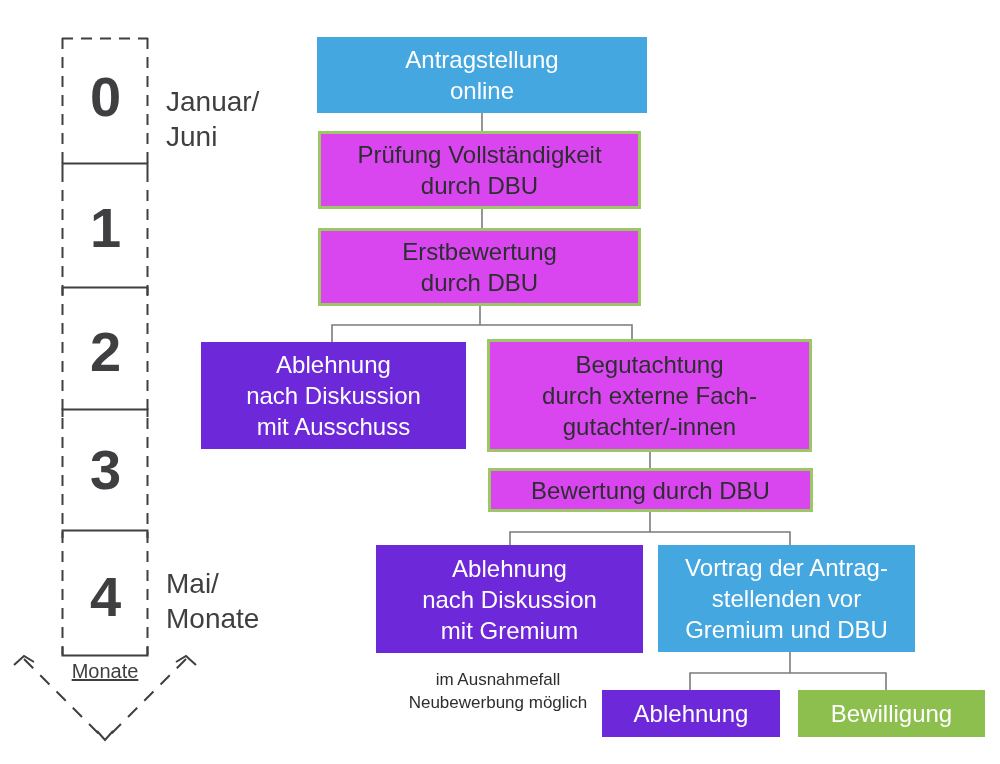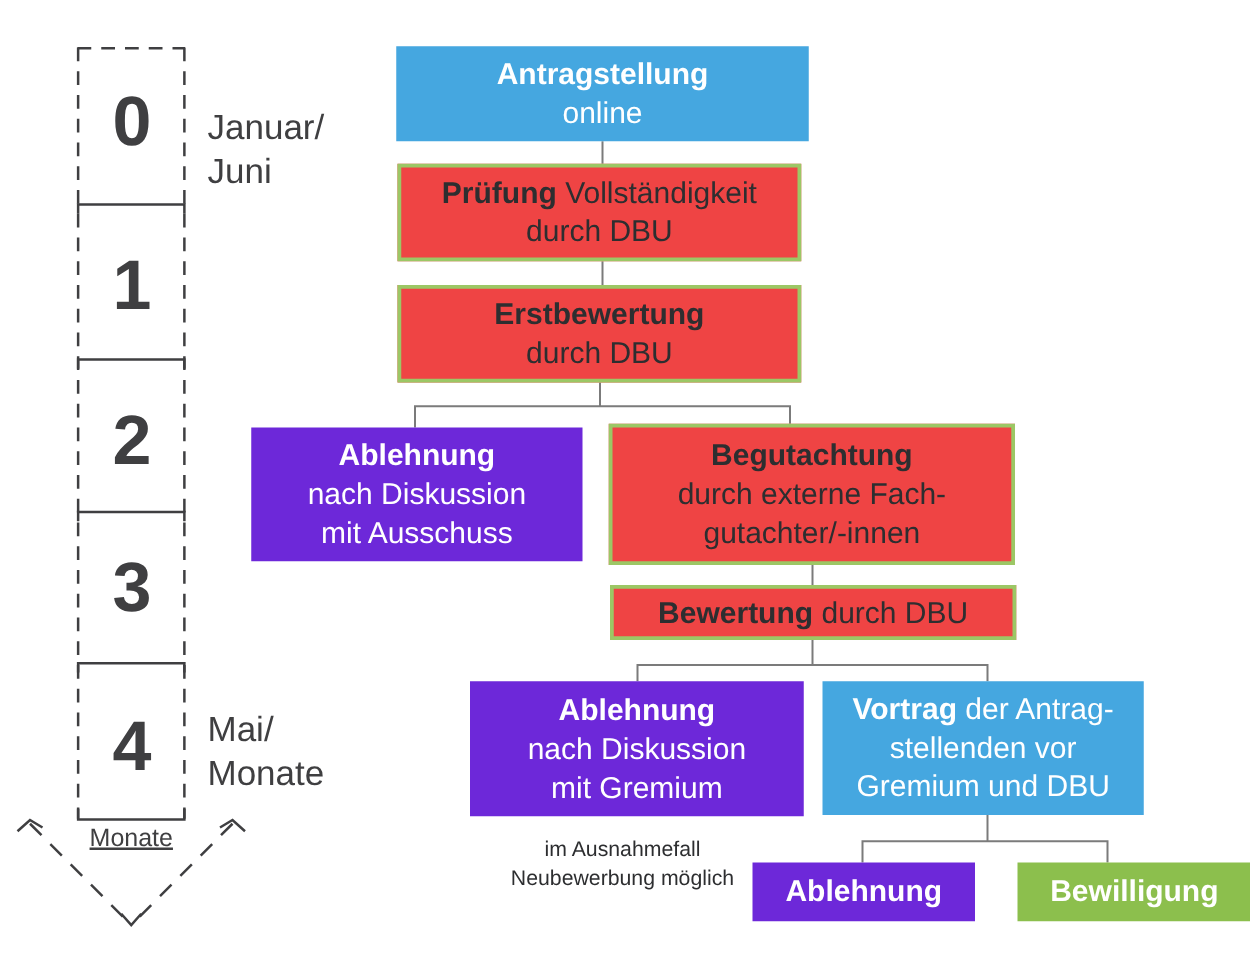--- a/index.html
+++ b/index.html
@@ -30,25 +30,25 @@
     text-align:center;font-size:20px;color:#3f3f41;text-decoration:underline;
   }
 
   
   .box{
     display:flex;flex-direction:column;
     align-items:center;justify-content:center;
     text-align:center;
     font-size:24px;line-height:31px;
   }
-  .box b{font-weight:700;}
+  .box b{font-weight:400;}
   .box.blue{background:#45a7e0;color:#ffffff;}
-  .box.green-outline{background:#ef4444;border:3px solid #9cc765;color:#2d2e30;}
+  .box.green-outline{background:#d946ef;border:3px solid #9cc765;color:#2d2e30;}
   .box.dark{background:#6d28d9;color:#ffffff;}
-  .box.green{background:#8cbf4d;color:#ffffff;margin-left:16px;}
+  .box.green{background:#8cbf4d;color:#ffffff;}
   .note{
     font-size:17px;line-height:23px;color:#2d2e30;text-align:center;
   }
 </style>
 </head>
 <body>
 
 <div class="canvas">
 
   <svg class="overlay" viewBox="0 0 1000 764">

